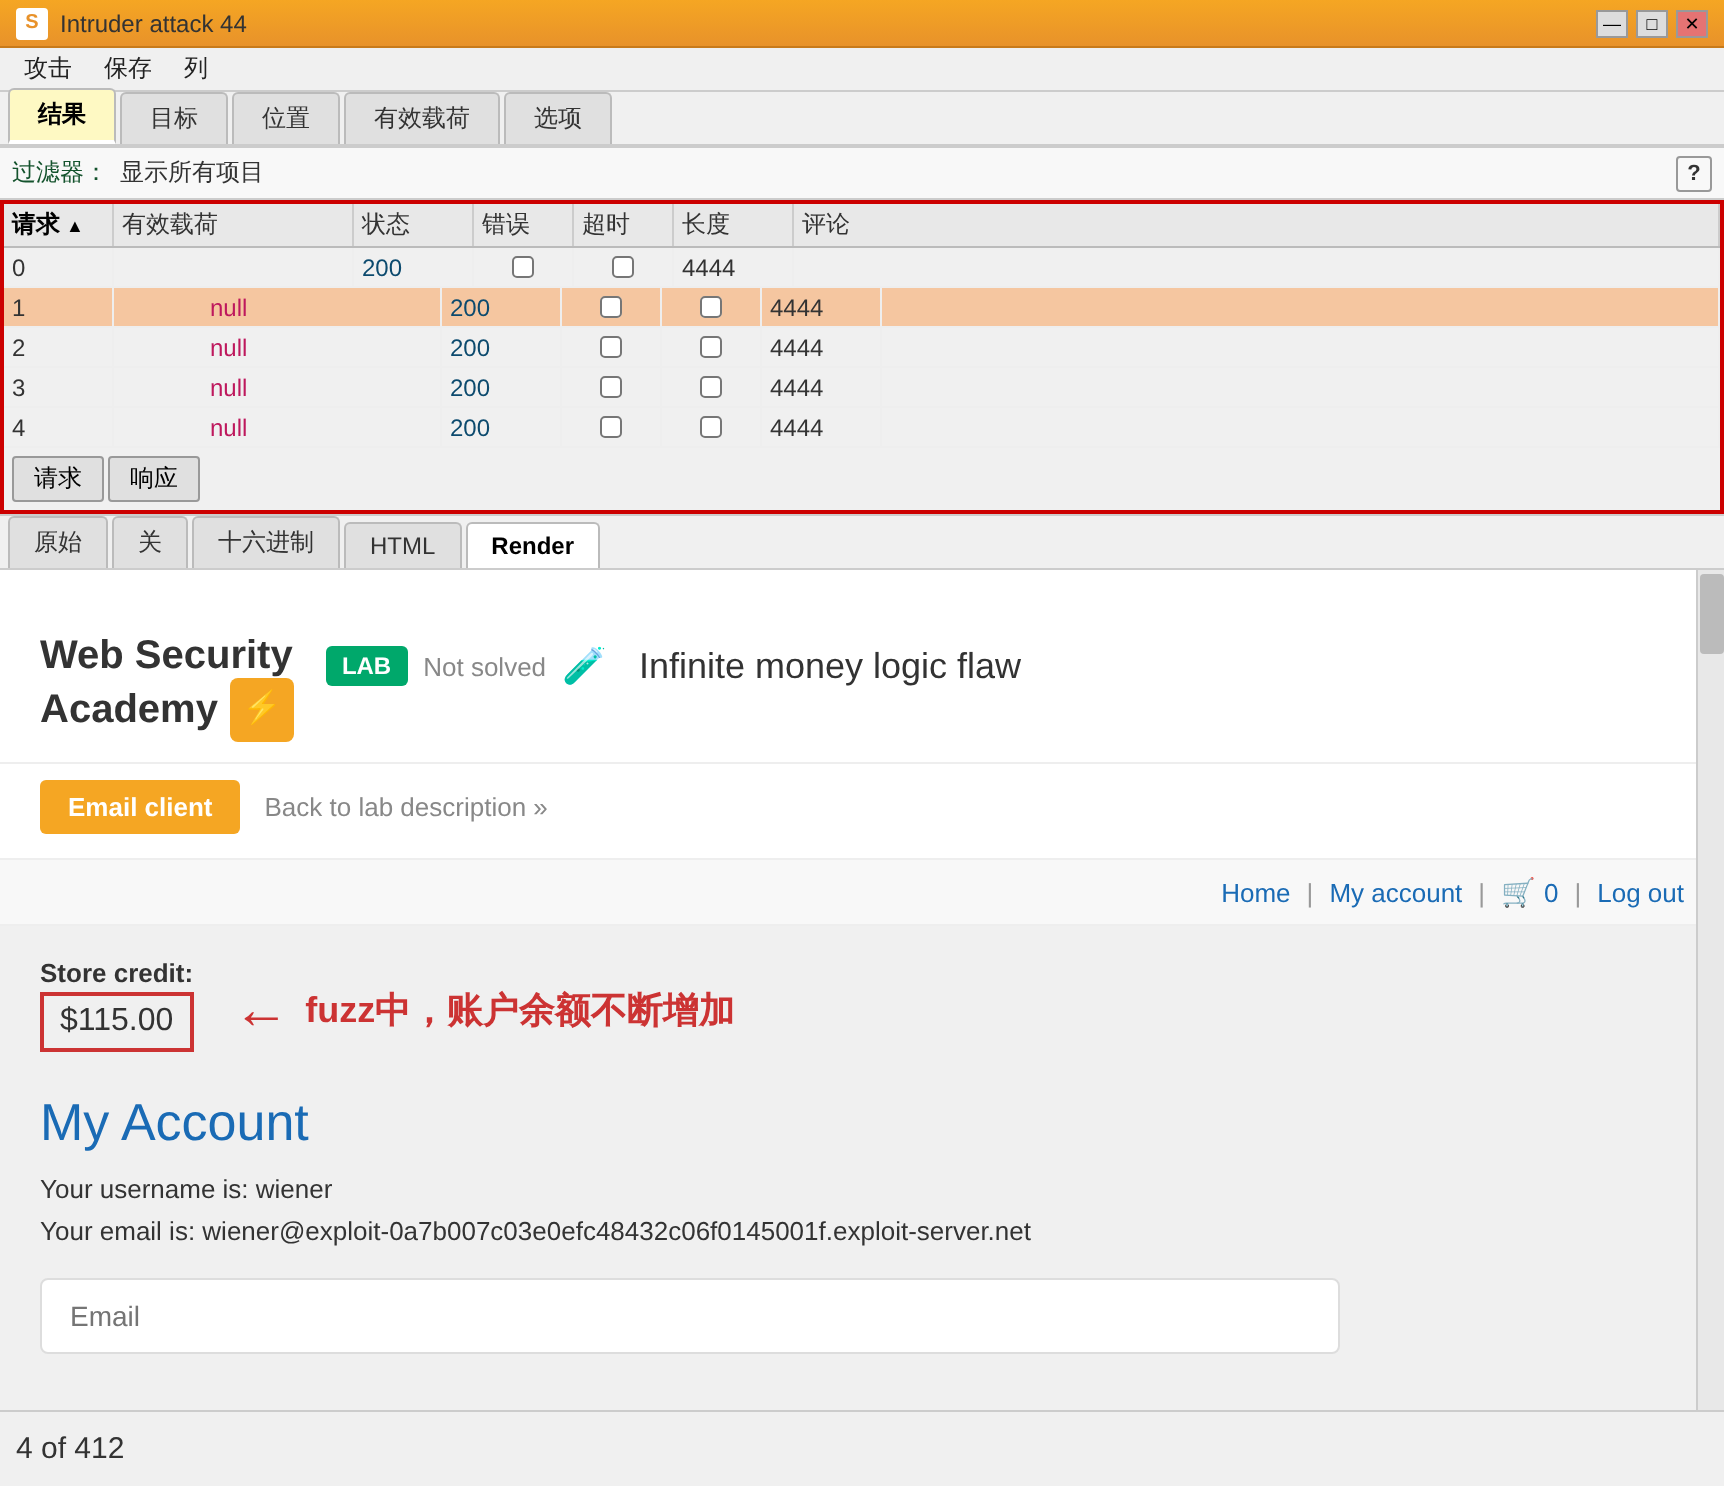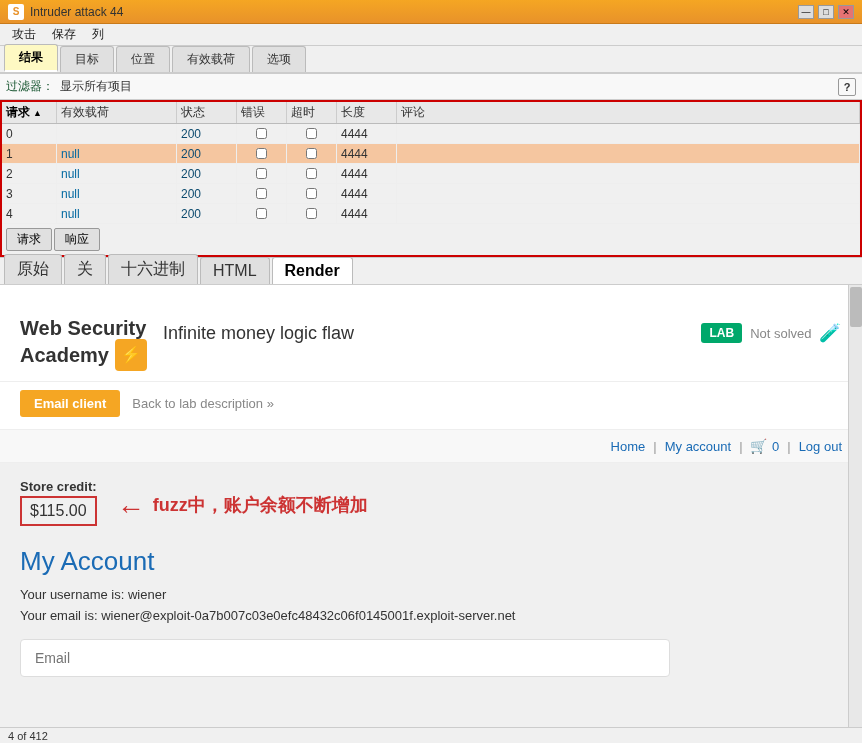--- a/index.html
+++ b/index.html
@@ -132,21 +132,21 @@
       font-size: 12px;
       color: #333;
       padding: 0 4px;
       border-right: 1px solid #eee;
       height: 100%;
       display: flex;
       align-items: center;
       overflow: hidden;
     }
     .td.status-200 { color: #0c4a6e; }
-    .td.null-val { color: #0369a1; }
+    .td.null-val { color: #be185d; margin-left: 44px; }
 
     .checkbox-td {
       display: flex; align-items: center; justify-content: center;
     }
     .small-checkbox { width: 11px; height: 11px; }
 
     
     .col-req   { width: 55px; }
     .col-payload { width: 120px; }
     .col-status { width: 60px; }
@@ -160,21 +160,21 @@
       background: #f0f0f0;
       height: 28px;
       display: flex;
       align-items: flex-end;
       padding: 0 4px;
       border-top: 1px solid #ccc;
       border-bottom: 1px solid #ccc;
     }
     .bottom-tab {
       padding: 4px 12px;
-      font-size: 16px;
+      font-size: 12px;
       cursor: pointer;
       background: #e0e0e0;
       border: 1px solid #bbb;
       border-bottom: none;
       margin-right: 2px;
       border-radius: 3px 3px 0 0;
       color: #333;
     }
     .bottom-tab.active {
       background: #fff;
@@ -305,26 +305,26 @@
       border-radius: 4px;
       font-size: 14px;
       color: #aaa;
       margin-top: 10px;
       background: #fff;
     }
 
     
     .status-bar {
       background: #f0f0f0;
-      height: 16px;
+      height: 38px;
       display: flex;
       align-items: center;
       padding: 0 8px;
       border-top: 1px solid #ccc;
-      font-size: 11px;
+      font-size: 15px;
       color: #333;
       position: absolute;
       bottom: 0;
       left: 0;
       right: 0;
     }
 
     
     .main-container {
       display: flex;
@@ -497,28 +497,28 @@
           <div>Web Security</div>
           <div style="display:flex; align-items:center; gap:6px;">
             <span>Academy</span>
             <div class="wsa-logo-icon">
               <span>⚡</span>
             </div>
           </div>
         </div>
       </div>
 
-      <div style="flex:1;">
-        <div class="lab-title">Infinite money logic flaw</div>
-      </div>
-
       <div style="display:flex; align-items:center; gap:8px;">
         <div class="lab-badge">LAB</div>
         <span class="not-solved">Not solved</span>
         <span class="flask-icon">🧪</span>
+      </div>
+
+      <div style="flex:1;">
+        <div class="lab-title">Infinite money logic flaw</div>
       </div>
     </div>
 
     <div style="padding: 8px 20px 12px; display:flex; align-items:center; gap:12px; background:#fff; border-bottom: 1px solid #eee;">
       <button class="email-client-btn">Email client</button>
       <span class="back-link">Back to lab description »</span>
     </div>
 
     <div class="webpage-nav">
       <a class="nav-link">Home</a>

